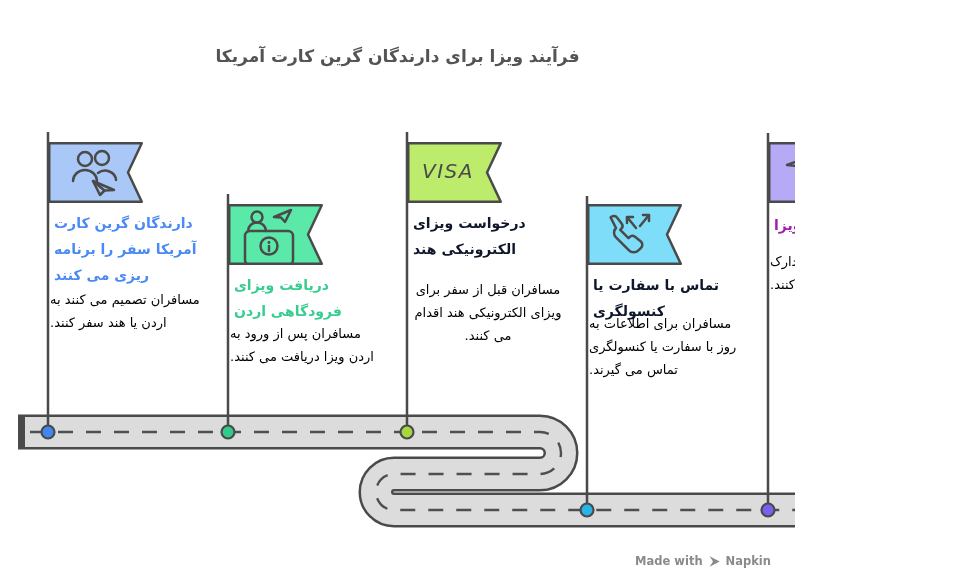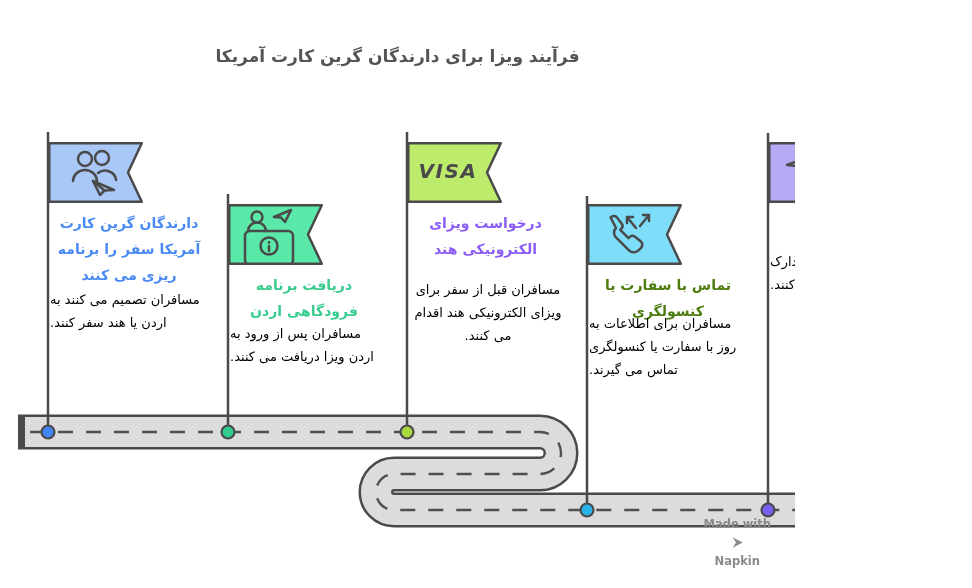--- a/index.html
+++ b/index.html
@@ -15,26 +15,26 @@
   .flag{position:absolute;width:95px;height:61px;}
   .flag svg.banner{position:absolute;left:0;top:0;overflow:visible;}
   .icon{position:absolute;}
   .icon path,.icon circle,.icon rect,.icon line{stroke:#4a4a4a;fill:none;stroke-width:2.5;stroke-linecap:round;stroke-linejoin:round;}
   .icon .fill{fill:#4a4a4a;stroke:none;}
   .visa-label{
     position:absolute;left:0;top:17px;width:82px;text-align:center;
     font-style:italic;font-size:20px;letter-spacing:1.5px;color:#4a4a4a;
   }
   .tb{position:absolute;direction:rtl;text-align:left;}
-  .m-title{font-size:14px;font-weight:bold;line-height:26px;text-align:center;}
+  .m-title{font-size:14px;font-weight:bold;line-height:26px;}
   .m-desc{font-size:13px;line-height:23px;color:#000000;}
   
   .f1{left:48px;top:142px;}  .t1{left:54px;top:210px;width:150px;}  .d1{left:50px;top:288px;width:160px;}
   .f2{left:228px;top:204px;} .t2{left:234px;top:272px;width:140px;} .d2{left:230px;top:322px;width:155px;}
-  .f3{left:407px;top:142px;font-weight:bold;} .t3{left:413px;top:210px;width:145px;} .d3{left:409px;top:278px;width:158px;text-align:center;}
+  .f3{left:407px;top:142px;} .t3{left:413px;top:210px;width:145px;} .d3{left:409px;top:278px;width:158px;text-align:center;}
   .f4{left:587px;top:204px;} .t4{left:593px;top:272px;width:150px;} .d4{left:589px;top:312px;width:155px;}
   .f5{left:768px;top:142px;} .t5{left:774px;top:212px;width:165px;} .d5{left:770px;top:250px;width:168px;}
   .credit{
     position:absolute;right:24px;bottom:20px;display:flex;align-items:center;gap:5px;
     font-size:11.5px;font-weight:bold;
   }
 </style>
 </head>
 <body>
 
@@ -87,60 +87,60 @@
       <path d="M7 23 a9 8.5 0 0 1 18 0"></path>
       <g transform="translate(32,1)">
         <path d="M1 8 L18 1 L12 13 L8 8.5 Z"></path>
       </g>
       <rect x="4" y="23" width="48" height="34" rx="5"></rect>
       <circle cx="28" cy="38" r="8.5"></circle>
       <circle class="fill" cx="28" cy="34.5" r="1.4"></circle>
       <path d="M28 38 V43"></path>
     </svg>
   </div>
-  <div class="tb m-title t2" style="color: rgb(56, 205, 143);">دریافت برنامه فرودگاهی اردن</div>
+  <div class="tb m-title t2" style="color: rgb(56, 205, 143);">دریافت ویزای فرودگاهی اردن</div>
   <div class="tb m-desc d2">مسافران پس از ورود به اردن ویزا دریافت می کنند.</div>
 
   <div class="flag f3">
     <svg class="banner" width="95" height="61" viewBox="0 0 95 61">
       <polygon points="1.25,1.25 93.75,1.25 80,30.5 93.75,59.75 1.25,59.75" stroke="#4a4a4a" stroke-width="2.5" stroke-linejoin="round" fill="#bdeb6b"></polygon>
     </svg>
     <div class="visa-label">VISA</div>
   </div>
-  <div class="tb m-title t3" style="color: #8b5cf6;">درخواست ویزای الکترونیکی هند</div>
+  <div class="tb m-title t3" style="color: #0f172a;">درخواست ویزای الکترونیکی هند</div>
   <div class="tb m-desc d3">مسافران قبل از سفر برای ویزای الکترونیکی هند اقدام می کنند.</div>
 
   <div class="flag f4">
     <svg class="banner" width="95" height="61" viewBox="0 0 95 61">
       <polygon points="1.25,1.25 93.75,1.25 80,30.5 93.75,59.75 1.25,59.75" stroke="#4a4a4a" stroke-width="2.5" stroke-linejoin="round" fill="#7eddf8"></polygon>
     </svg>
     <svg class="icon" style="left:19px;top:4px;" width="54" height="54" viewBox="0 0 54 54">
       <path d="M10 20 c-2.6 2.6 -2.6 6.8 0 9.4 l13 13 c2.6 2.6 6.8 2.6 9.4 0 l2.6 -2.6 c1.9 -1.9 1.7 -5 -0.4 -6.6 l-5.6 -4.4 c-1.7 -1.3 -4 -1.1 -5.5 0.4 l-1 1 -8.3 -8.3 1 -1 c1.5 -1.5 1.7 -3.8 0.4 -5.5 l-4.4 -5.6 c-1.6 -2.1 -4.7 -2.3 -6.6 -0.4 z"></path>
       <path d="M30 20 L21 9 M21 15 V9 H27"></path>
       <path d="M34 18 L43 7 M37 7 H43 V13"></path>
     </svg>
   </div>
-  <div class="tb m-title t4" style="color: #4d7c0f;">تماس با سفارت یا کنسولگری</div>
+  <div class="tb m-title t4" style="color: #0f172a;">تماس با سفارت یا کنسولگری</div>
   <div class="tb m-desc d4">مسافران برای اطلاعات به روز با سفارت یا کنسولگری تماس می گیرند.</div>
 
   <div class="flag f5">
     <svg class="banner" width="95" height="61" viewBox="0 0 95 61">
       <polygon points="1.25,1.25 93.75,1.25 80,30.5 93.75,59.75 1.25,59.75" stroke="#4a4a4a" stroke-width="2.5" stroke-linejoin="round" fill="#b6a9f6"></polygon>
     </svg>
     <svg class="icon" style="left:14px;top:5px;" width="60" height="52" viewBox="0 0 60 52">
       <path d="M5 18 L40 5 L30 25 L22.5 19.5 Z"></path>
       <path d="M40 5 L22.5 19.5"></path>
       <circle cx="40" cy="33" r="11.5" fill="#b6a9f6"></circle>
       <path d="M34.5 33 l4 4 8 -8"></path>
     </svg>
   </div>
   <div class="tb m-title t5" style="color: #a21caf;">تأیید قوانین ویزا</div>
   <div class="tb m-desc d5">مسافران قوانین ویزا و مدارک مورد نیاز را تأیید می کنند.</div>
 
-  <div class="credit" style="color: rgb(138, 138, 138); flex-direction: column;">
+  <div class="credit" style="color: rgb(138, 138, 138);">
     <span>Made with</span>
     <svg width="13" height="13" viewBox="0 0 12 12">
       <path d="M1.5 1.2 L10.8 6 L1.5 10.8 L4.6 6 Z" fill="#8a8a8a"></path>
     </svg>
     <span>Napkin</span>
   </div>
 
 </div>
 
 </body></html>

